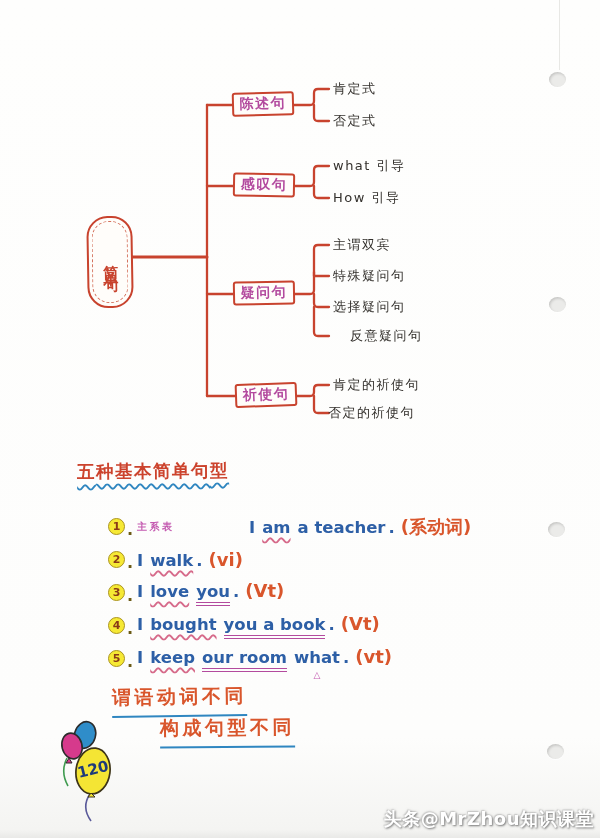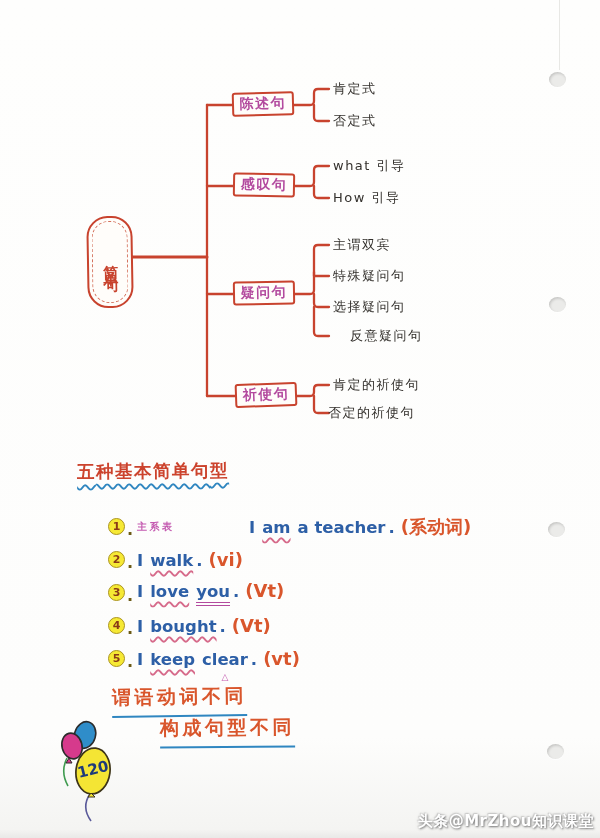--- a/index.html
+++ b/index.html
@@ -80,21 +80,21 @@
     position:absolute;color:#d9562c;font-weight:bold;font-size:19px;letter-spacing:3.5px;
     border-bottom:2.5px solid #2f86c0;padding-bottom:5px;white-space:nowrap;
   }
   .slogan1{left:112px;top:684px;transform:rotate(-0.8deg);}
   .slogan2{left:160px;top:715px;transform:rotate(-0.5deg);}
   
   .balloons{position:absolute;left:45px;top:708px;}
   
   .watermark{
     position:absolute;right:6px;bottom:7px;
-    color:#ffffff;font-weight:bold;font-size:15px;letter-spacing:.5px;
+    color:#ffffff;font-weight:bold;font-size:18px;letter-spacing:.5px;
     text-shadow:1px 1px 2px rgba(110,110,110,.85),-1px -1px 1px rgba(160,160,160,.35),0 0 3px rgba(130,130,130,.5);
     white-space:nowrap;
   }
 </style>
 </head>
 <body>
 
 <div class="page">
 
   <div class="crease" style="left:559px;top:0;height:70px;"></div>
@@ -188,32 +188,34 @@
         <span class="note">(Vt)</span>
       </span>
     </div>
 
     <div class="pattern-row">
       <span class="num-circle">4</span>
       <span class="num-dot">.</span>
       <span class="sentence">
         <span class="w">I</span>
         <span class="w u-wavy">bought</span>
+        <span class="w u-double">you a book</span>
         <span class="w period">.</span>
         <span class="note">(Vt)</span>
       </span>
     </div>
 
     <div class="pattern-row">
       <span class="num-circle">5</span>
       <span class="num-dot">.</span>
       <span class="sentence">
         <span class="w">I</span>
         <span class="w u-wavy">keep</span>
-        <span class="w"><span>clear</span><span class="tri-mark">△</span></span>
+        <span class="w u-double">our room</span>
+        <span class="w"><span>what</span><span class="tri-mark">△</span></span>
         <span class="w period">.</span>
         <span class="note">(vt)</span>
       </span>
     </div>
 
   </div>
 
   <div class="slogan slogan1">谓语动词不同</div>
   <div class="slogan slogan2">构成句型不同</div>
 

